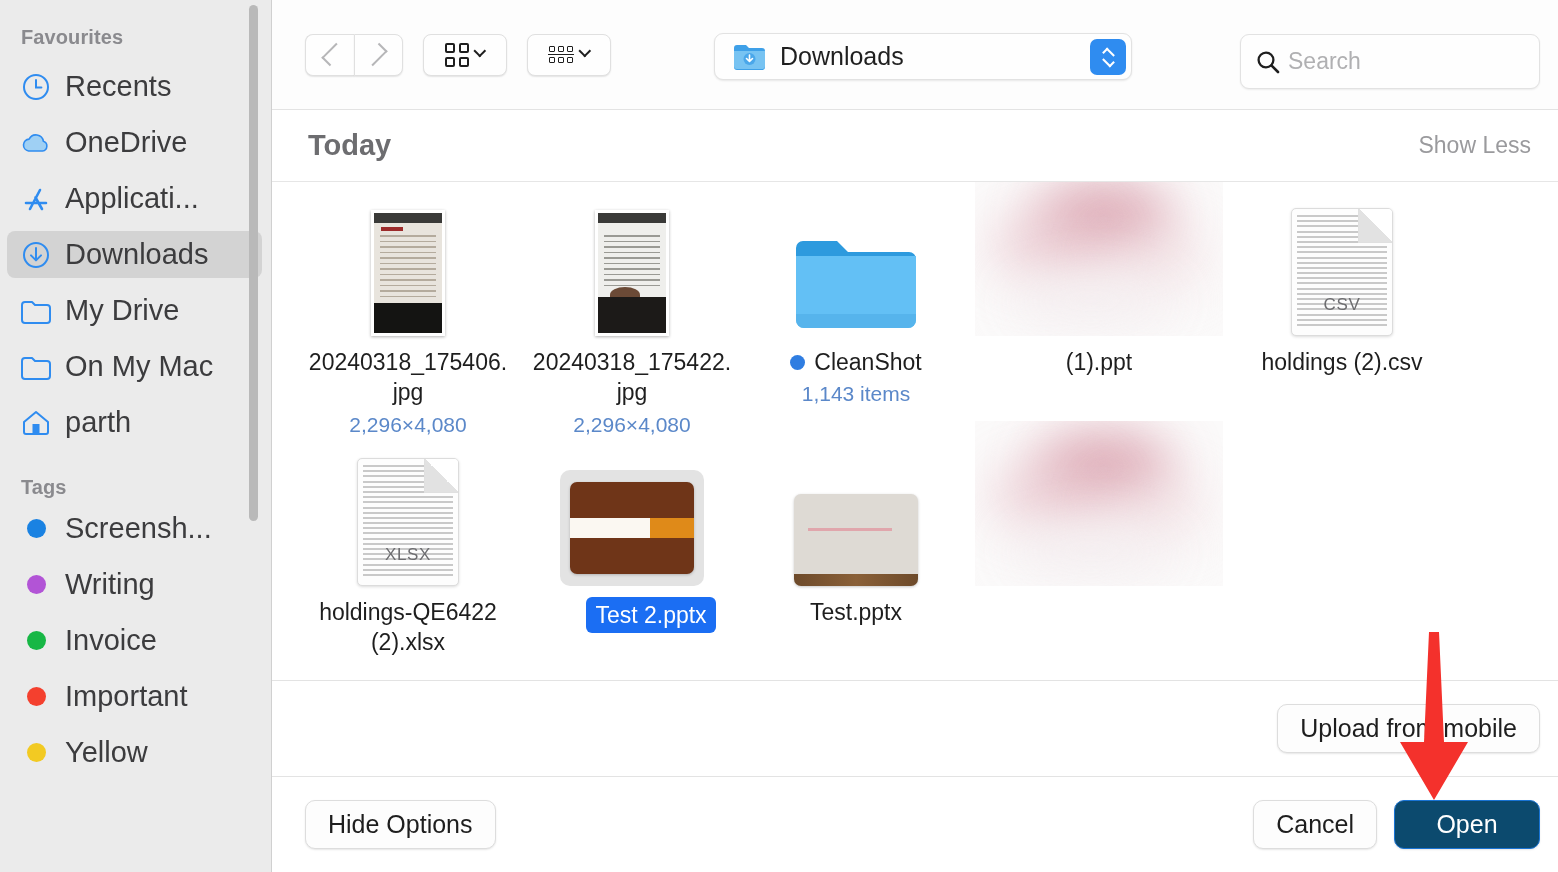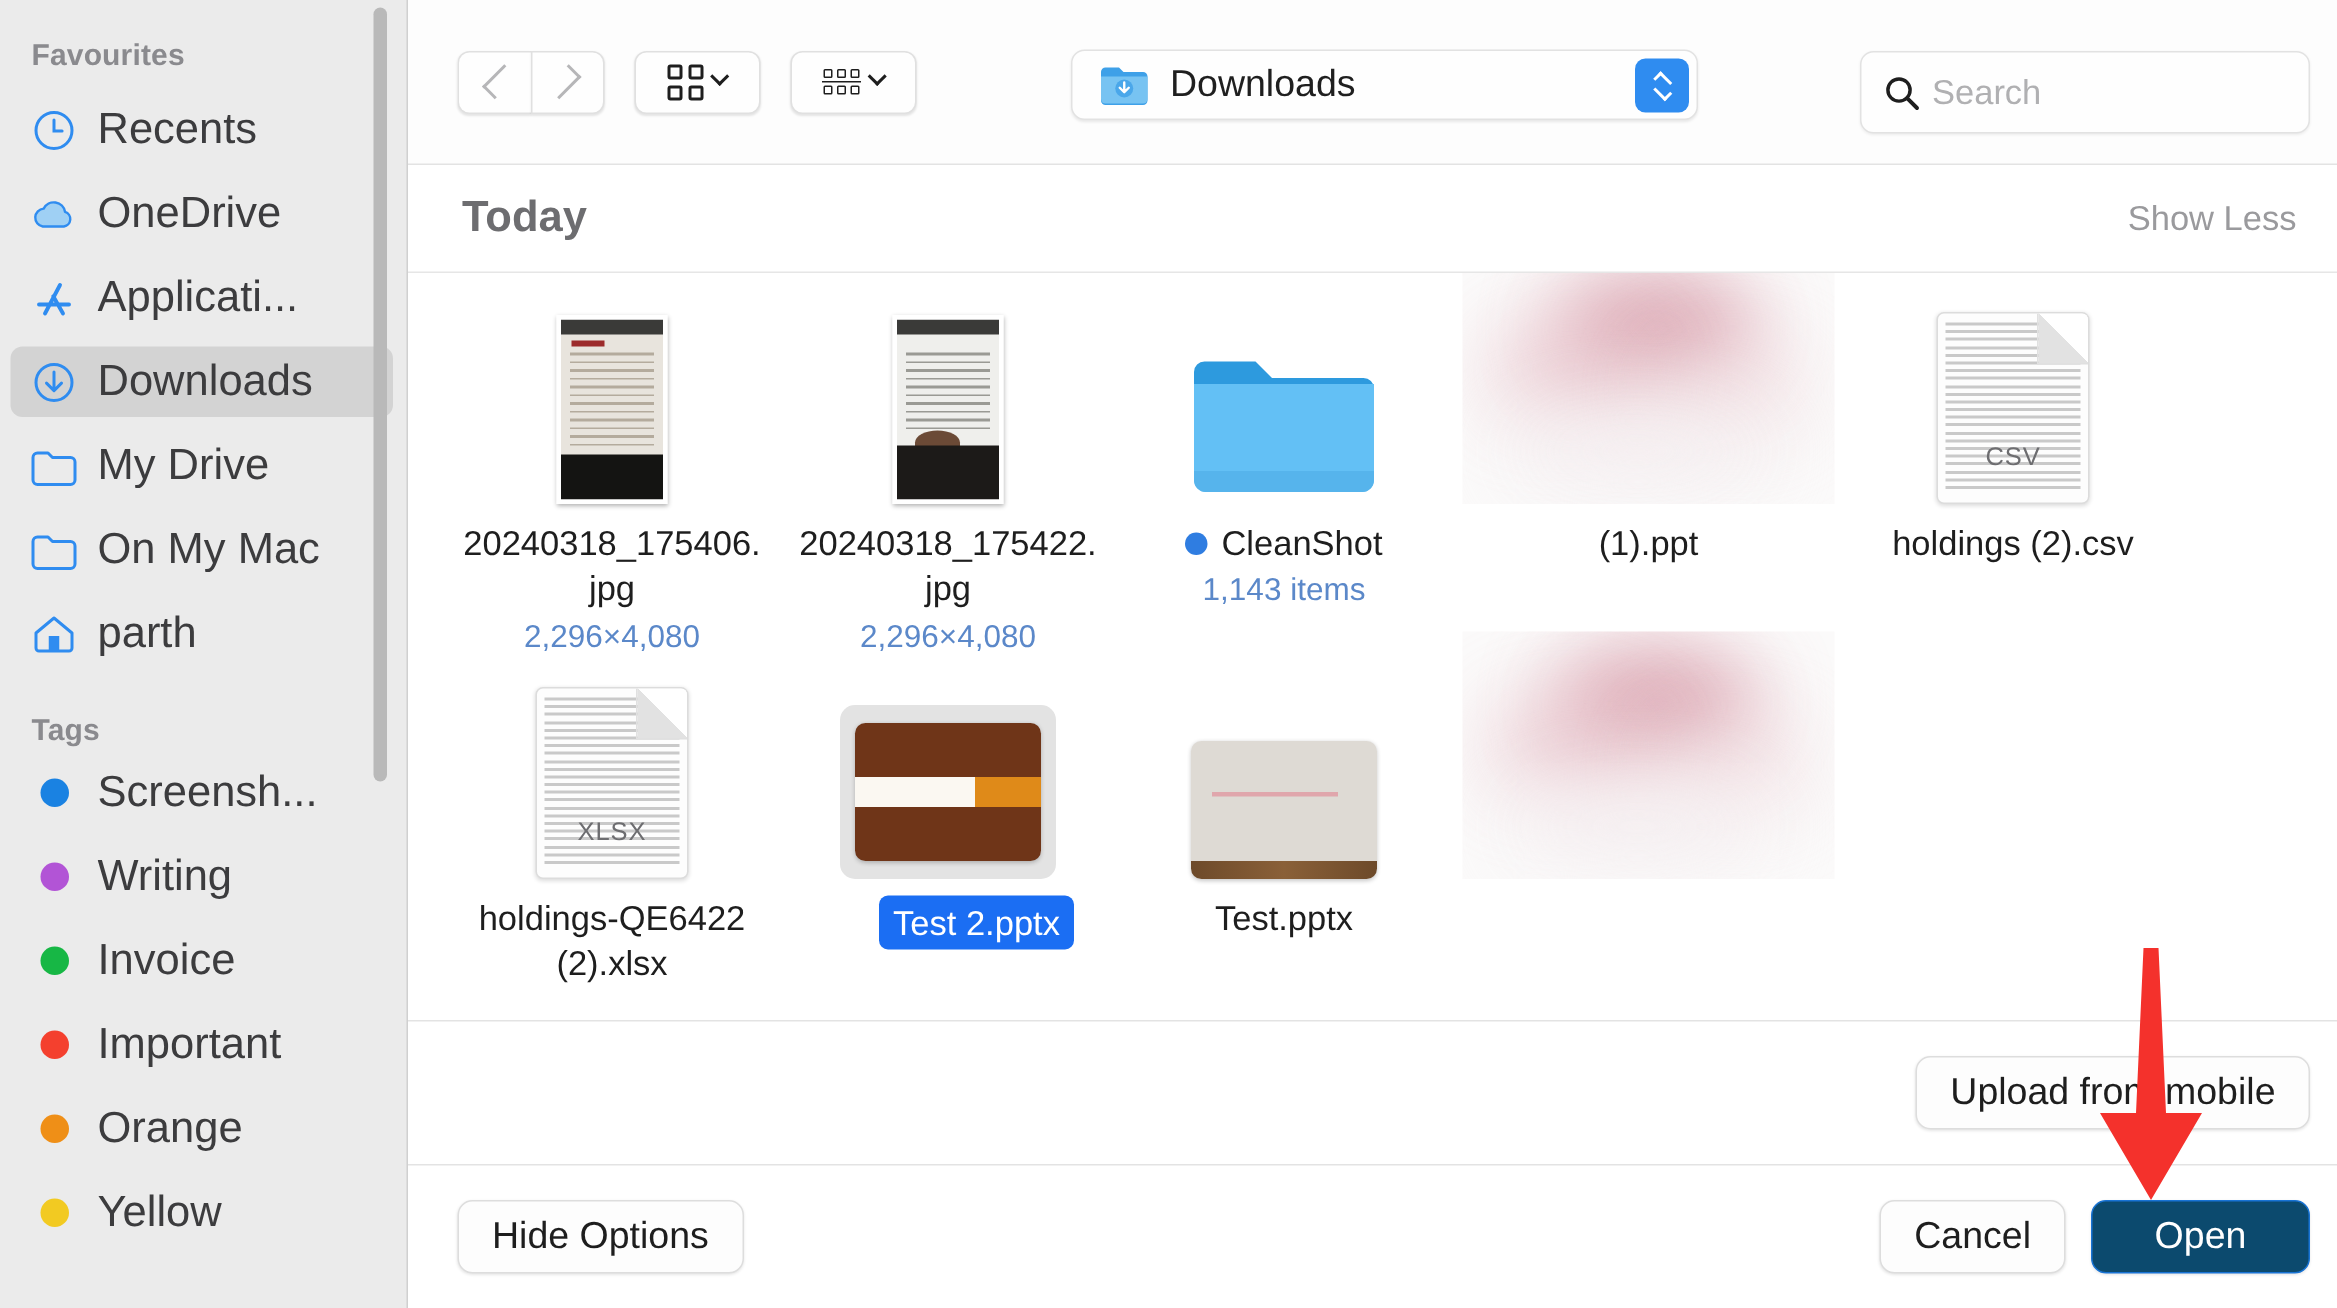--- a/index.html
+++ b/index.html
@@ -531,26 +531,20 @@
             <span class="sb-icon">
               <span class="tag-dot" style="background:#17b745"></span>
             </span>
             <span class="sb-label">Invoice</span>
           </div>
           <div class="sb-item">
             <span class="sb-icon">
               <span class="tag-dot" style="background:#f4402e"></span>
             </span>
             <span class="sb-label">Important</span>
-          </div>
-          <div class="sb-item">
-            <span class="sb-icon">
-              <span class="tag-dot" style="background:#ef8f17"></span>
-            </span>
-            <span class="sb-label">Orange</span>
           </div>
           <div class="sb-item">
             <span class="sb-icon">
               <span class="tag-dot" style="background:#f2ca22"></span>
             </span>
             <span class="sb-label">Yellow</span>
           </div>
         </div>
     </div>
     <div id="sb-scrollbar"></div>

